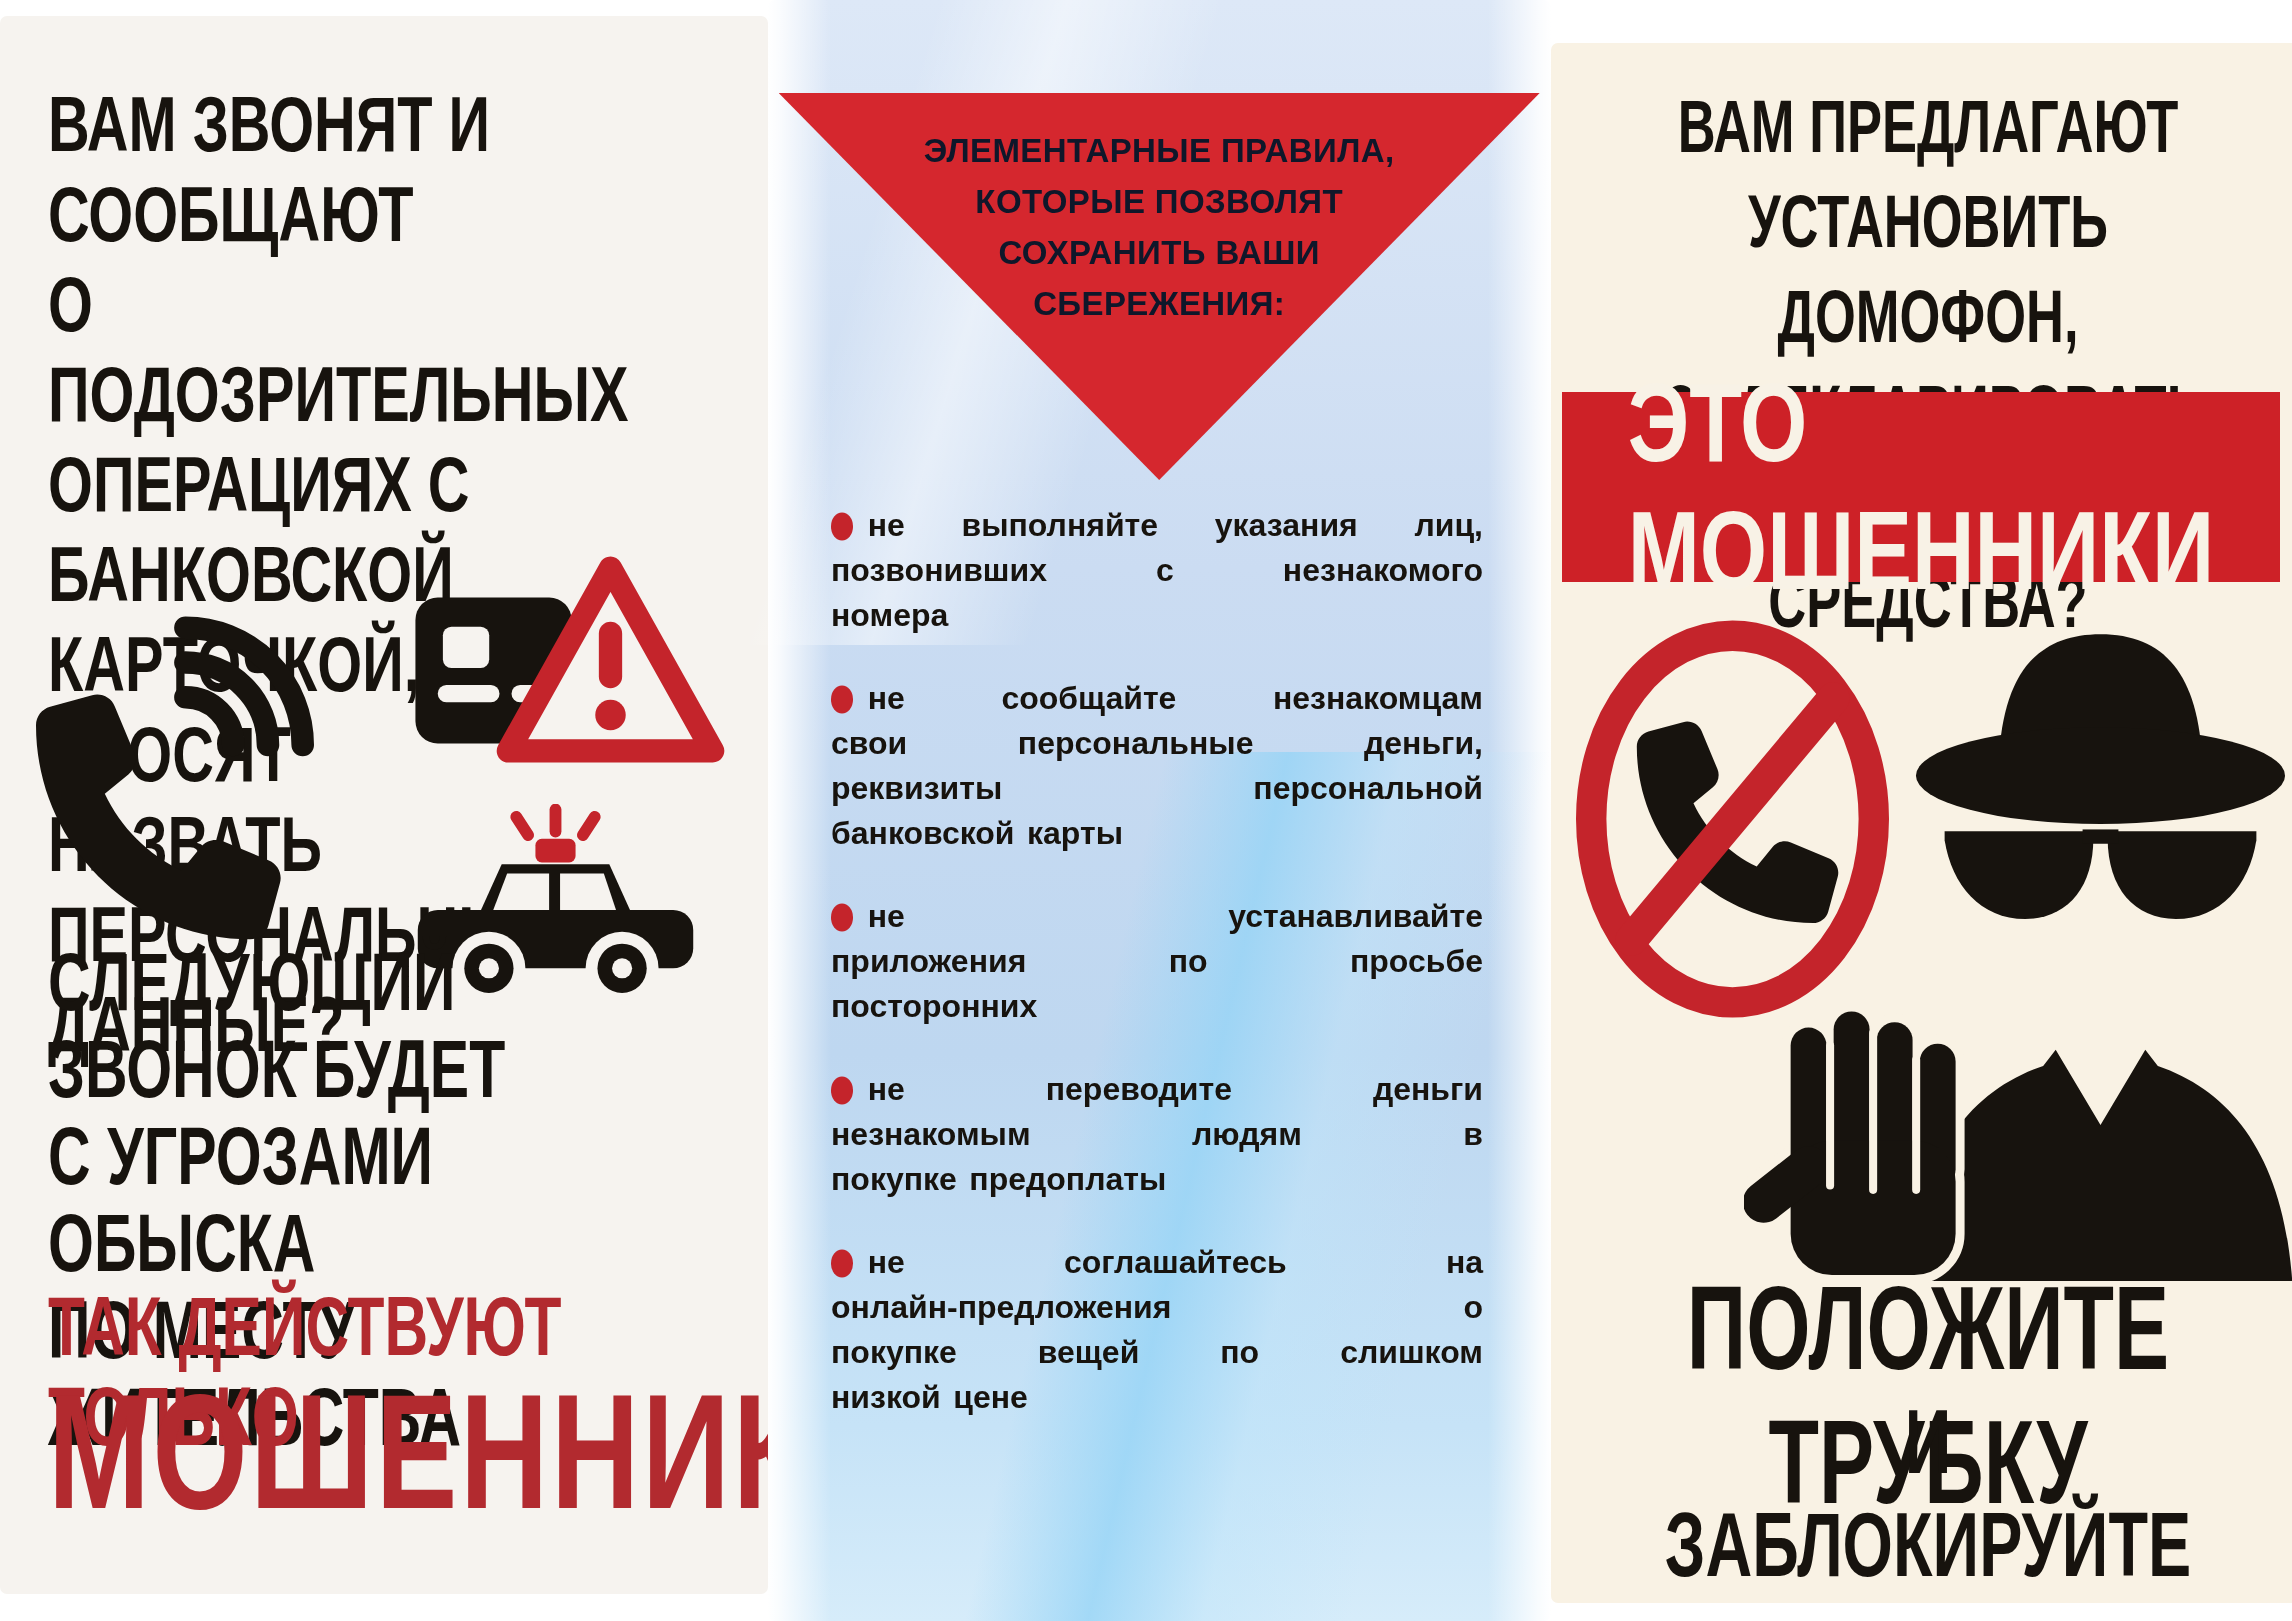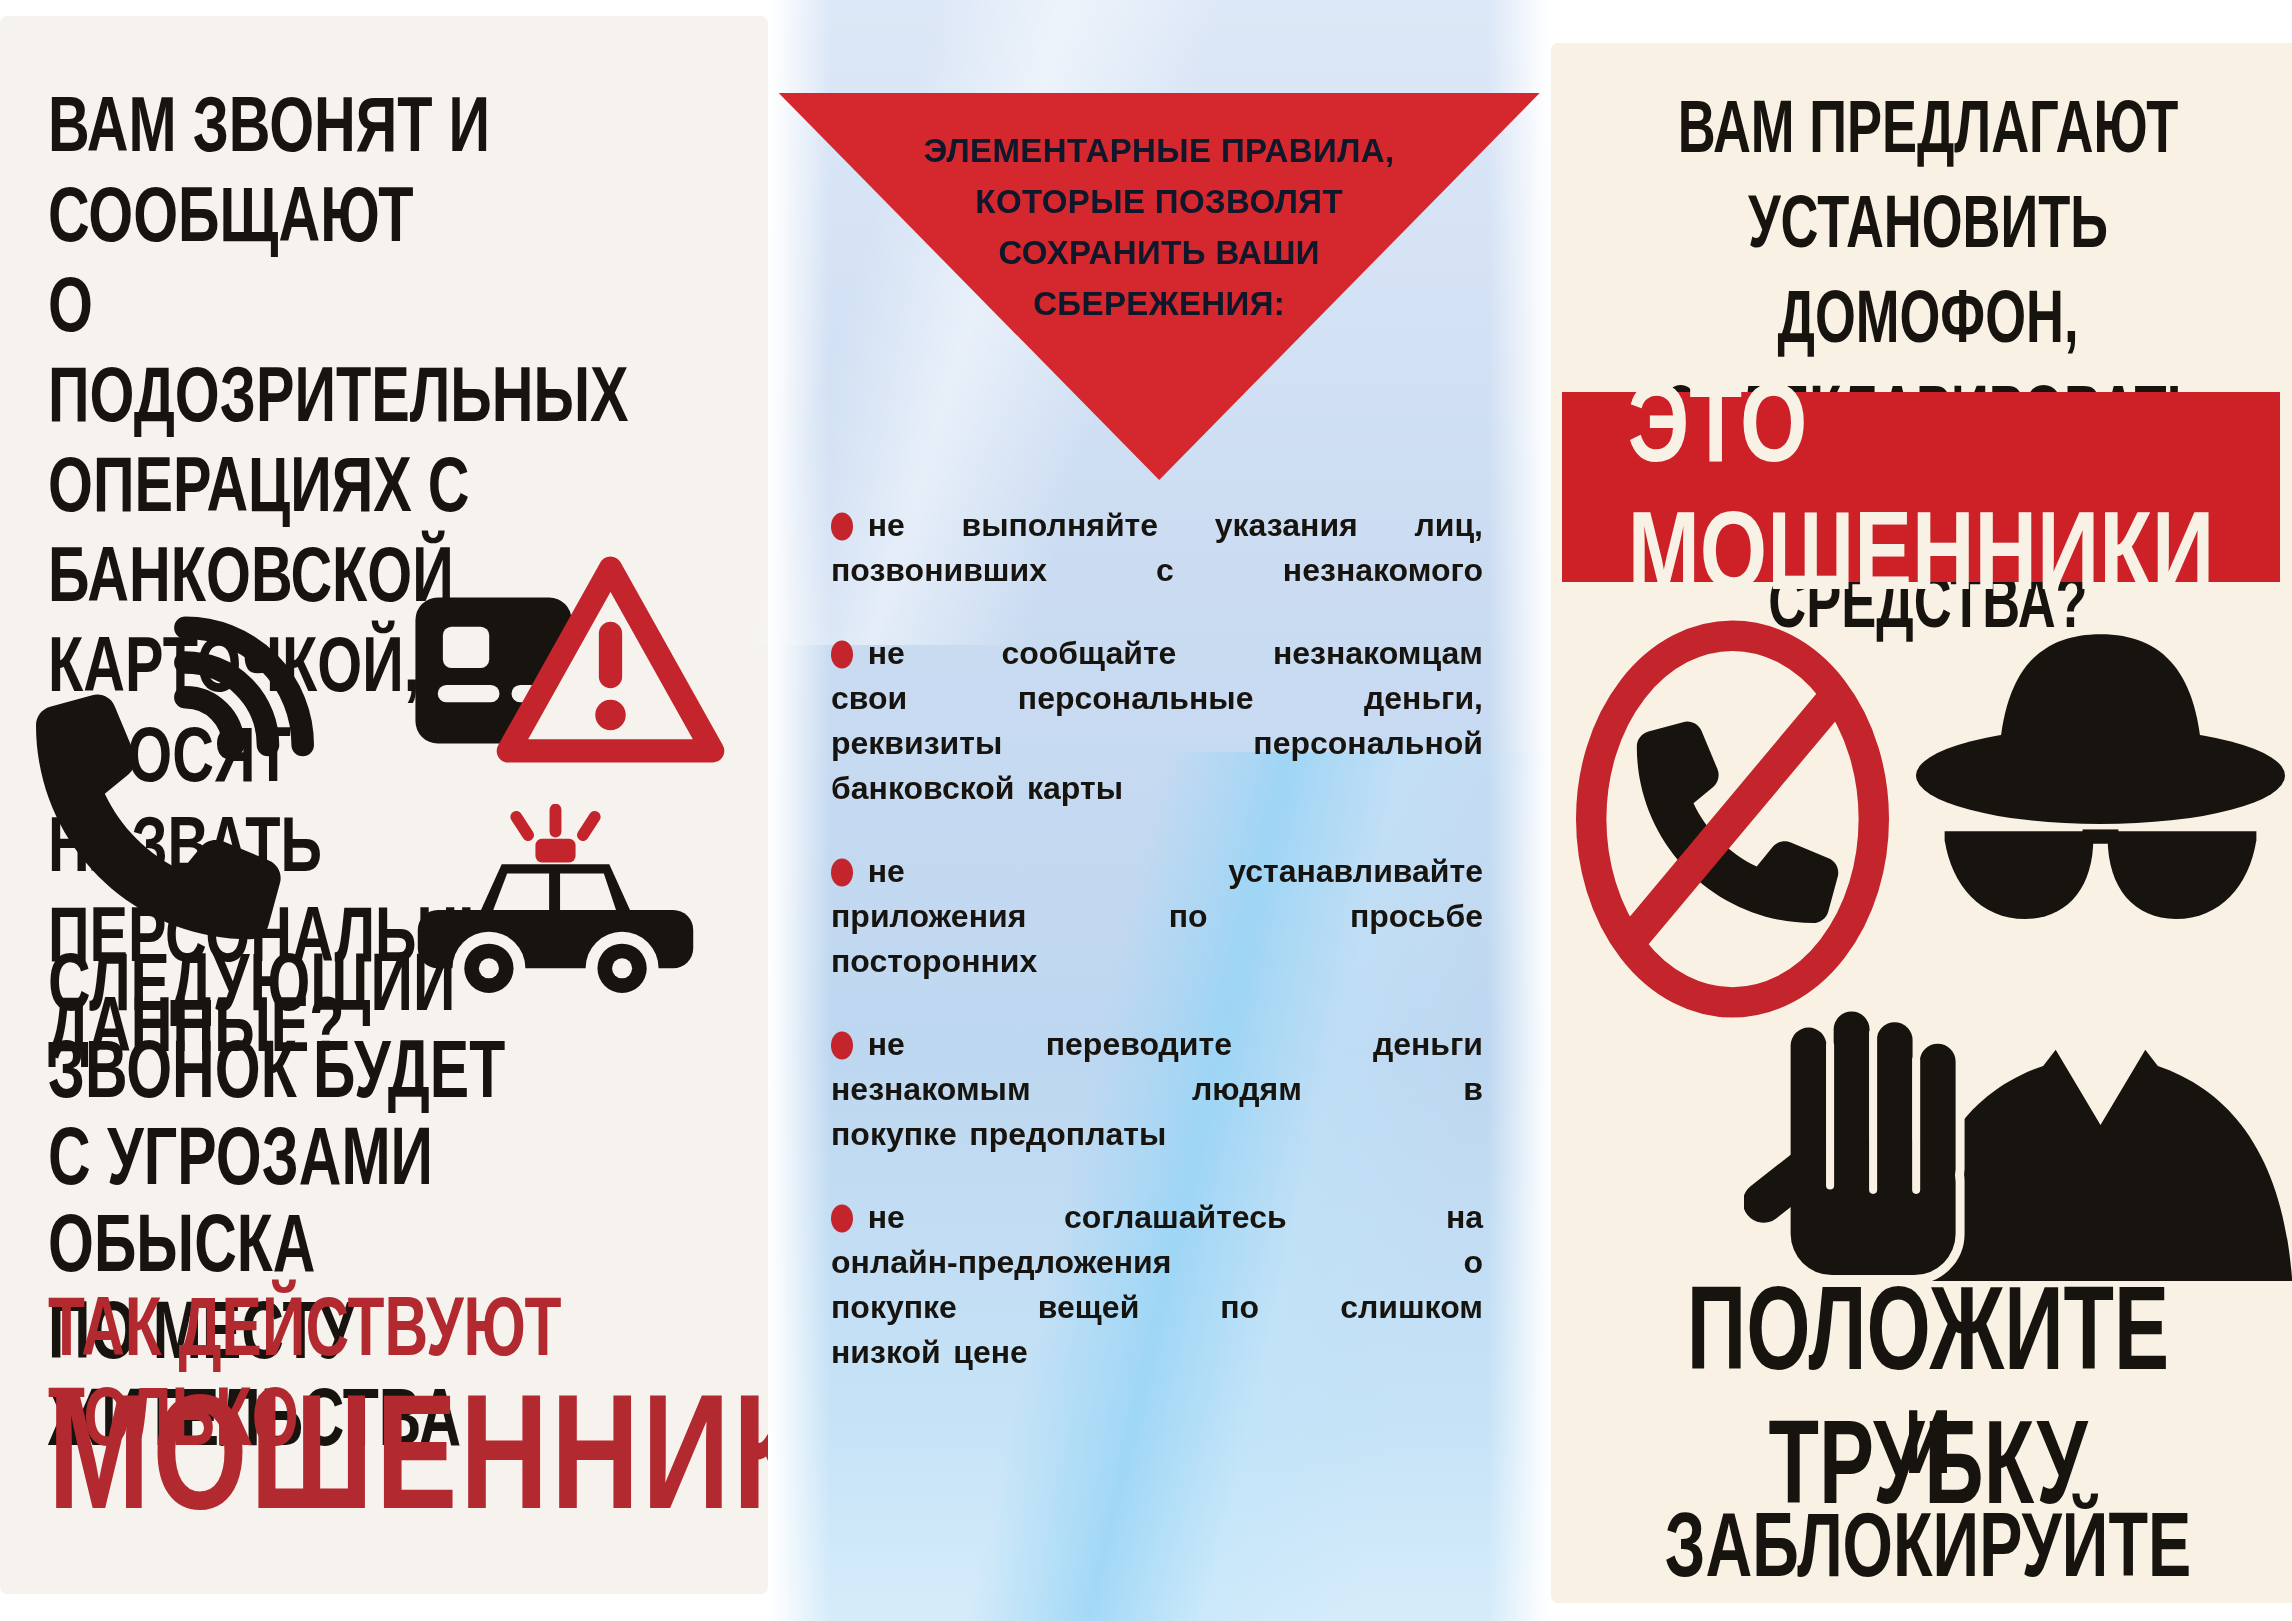--- a/index.html
+++ b/index.html
@@ -135,20 +135,23 @@
           <div class="rl">
             <span class="w"><span class="dot"></span>не</span>
             <span class="w">выполняйте</span>
             <span class="w">указания</span>
             <span class="w">лиц,</span>
           </div>
           <div class="rl">
             <span class="w">позвонивших</span>
             <span class="w">с</span>
             <span class="w">незнакомого</span>
+          </div>
+          <div class="rl last">
+            <span class="w">номера</span>
           </div>
         </div>
         <div class="rule">
           <div class="rl">
             <span class="w"><span class="dot"></span>не</span>
             <span class="w">сообщайте</span>
             <span class="w">незнакомцам</span>
           </div>
           <div class="rl">
             <span class="w">свои</span>

